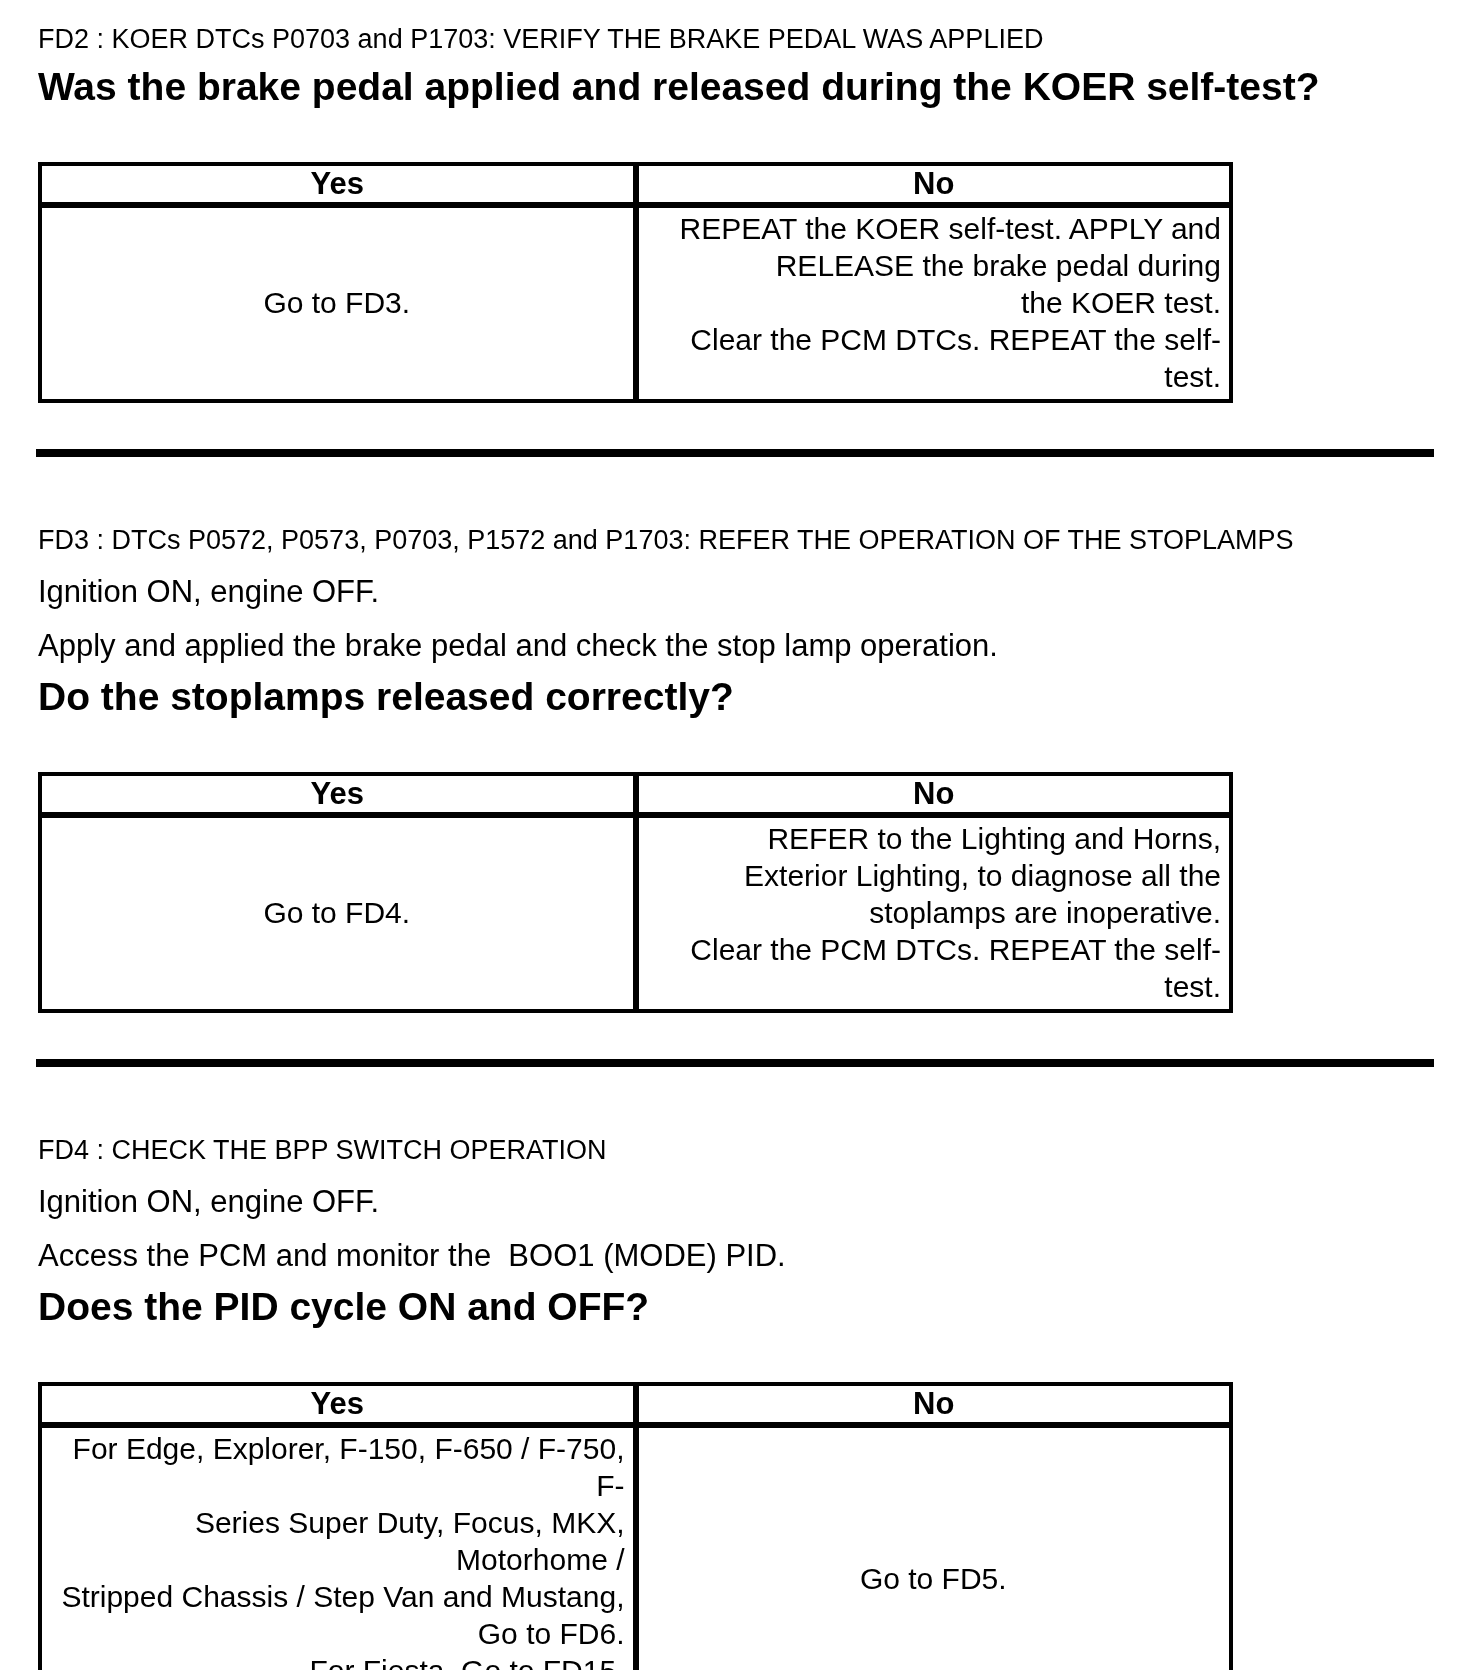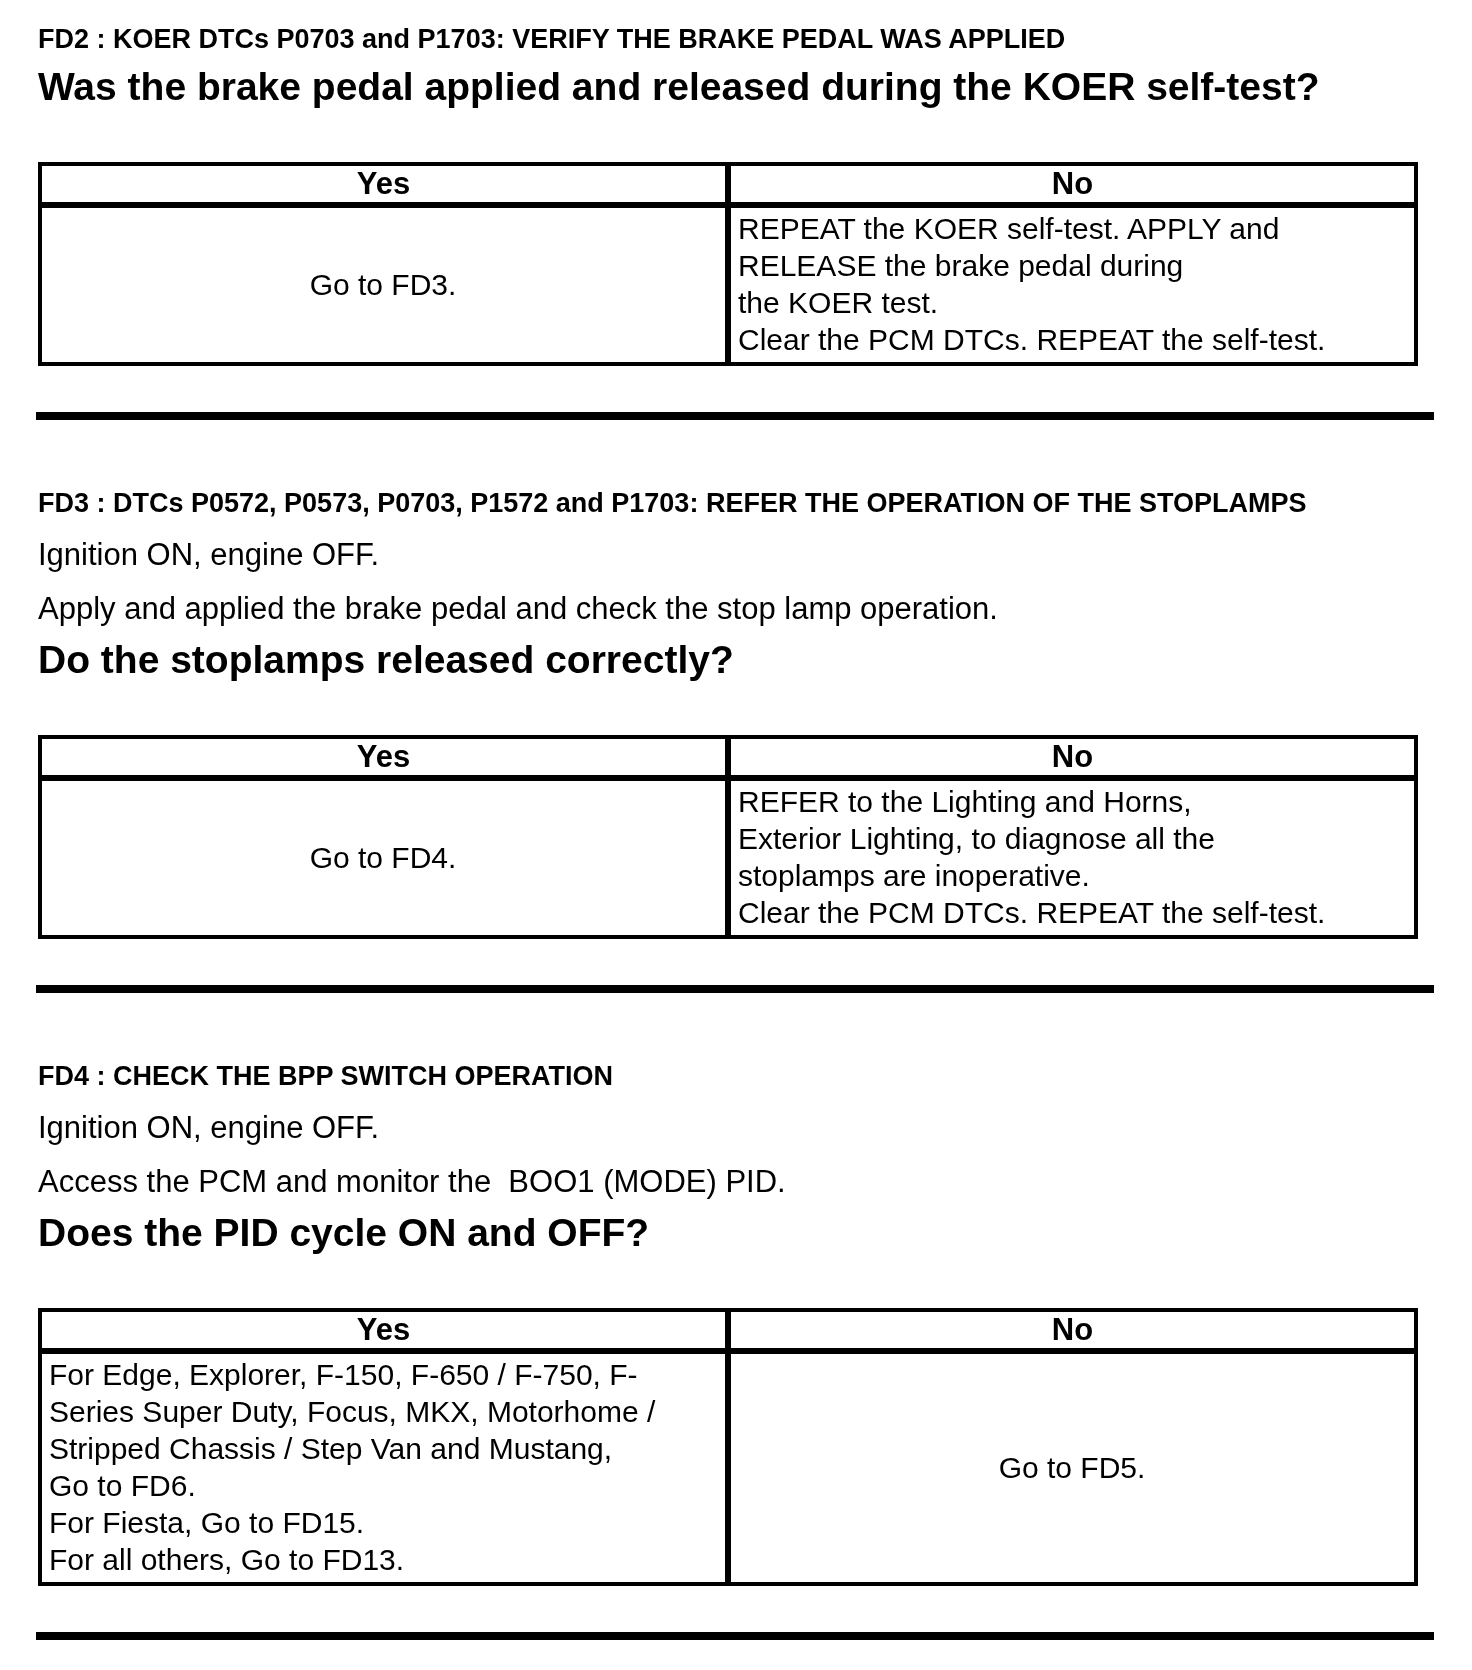--- a/index.html
+++ b/index.html
@@ -15,21 +15,21 @@
     min-height: 1670px;
   }
   .page {
     padding: 22px 36px 20px 38px;
   }
   .section { padding-top: 0; }
   .section + .section { padding-top: 66px; }
 
   .sec-header {
     font-size: 27px;
-    font-weight: bold;
+    font-weight: normal;
     line-height: 34px;
     margin: 0 0 12px 0;
     white-space: pre-wrap;
   }
   .step {
     font-size: 31px;
     font-weight: normal;
     line-height: 38px;
     margin: 16px 0 13px 0;
     white-space: pre-wrap;
@@ -38,21 +38,21 @@
     font-size: 39px;
     font-weight: bold;
     line-height: 38px;
     margin: 4px 0 56px 0;
     white-space: pre-wrap;
   }
 
   table.decision-table {
     border-collapse: collapse;
     table-layout: fixed;
-    width: 1380px;
+    width: 1195px;
     border: 4px solid #c2410c;
   }
   table.decision-table col { width: 50%; }
   table.decision-table th {
     border: 4px solid #000;
     border-bottom: 6px solid #000;
     font-size: 31px;
     font-weight: bold;
     text-align: center;
     height: 40px;
@@ -65,21 +65,21 @@
     line-height: 37px;
     padding: 2px 8px 4px 7px;
     vertical-align: middle;
     white-space: pre-wrap;
     overflow: hidden;
   }
   table.decision-table td:first-child { border-right: 6px solid #000; }
   .row-body-short { height: 152px; }
   .row-body-tall  { height: 212px; }
   .cell-center { text-align: center; }
-  .cell-left   { text-align: left; }
+  .cell-left   { text-align: right; }
 
   hr.divider {
     border: none;
     border-top: 8px solid #000;
     width: 1398px;
     margin: 46px 0 0 -2px;
   }
 </style>
 </head>
 <body>

